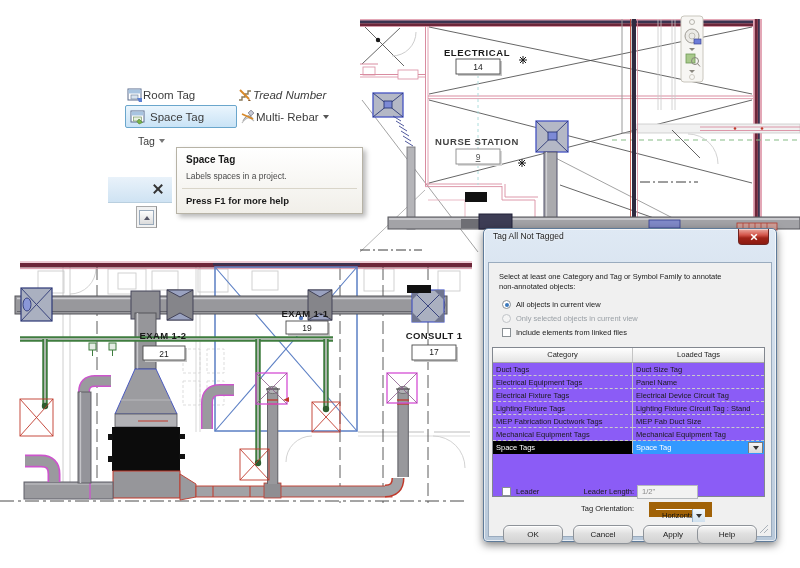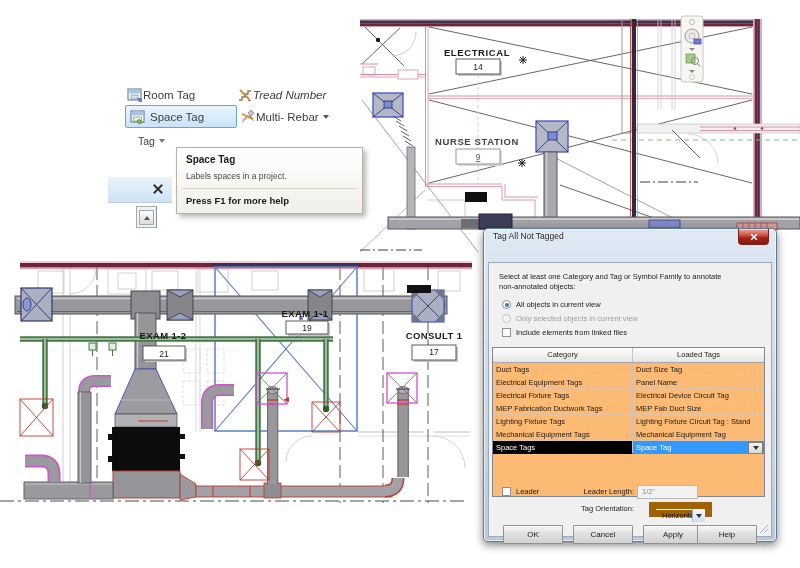--- a/index.html
+++ b/index.html
@@ -42,21 +42,21 @@
   #dialog-close{position:absolute;right:7px;top:0;width:29px;height:15px;border:1px solid #6e2421;border-top:none;
                 border-radius:0 0 4px 4px;background:linear-gradient(#eba9a0,#d4554a 40%,#a02318 60%,#8c1a10);
                 display:flex;align-items:center;justify-content:center;box-shadow:inset 0 1px 0 rgba(255,255,255,.5);}
   #dialog-inner{position:absolute;left:4px;right:4px;top:17px;bottom:4px;background:#f0f0f0;
                 border:1px solid #9aabbe;margin-top:16px;}
   .dlg-text{position:absolute;font-size:7.5px;color:#1a1a1a;white-space:nowrap;}
   .radio{position:absolute;width:9px;height:9px;border:1px solid #8a9094;border-radius:50%;background:#fff;box-sizing:border-box;}
   .radio.sel::after{content:"";position:absolute;left:1.5px;top:1.5px;width:4px;height:4px;border-radius:50%;background:#3a78bc;}
   .radio.dis{border-color:#c0c4c8;background:#f4f4f4;}
   .check{position:absolute;width:9px;height:9px;border:1px solid #8a9094;background:#fff;box-sizing:border-box;}
-  #dlg-table{position:absolute;left:3px;top:84px;width:273px;height:150px;background:#fdba74;
+  #dlg-table{position:absolute;left:3px;top:84px;width:273px;height:150px;background:#8b5cf6;
              border:1px solid #82878f;box-sizing:border-box;overflow:hidden;}
   #dlg-table .hdr{display:flex;height:14px;background:linear-gradient(#ffffff,#e4e4e4);
                   border-bottom:1px solid #a6a6a6;font-size:7.5px;color:#222;}
   #dlg-table .hdr div{line-height:14px;text-align:center;}
   #dlg-table .c1{width:140px;border-right:1px solid #c4c4c4;box-sizing:border-box;}
   #dlg-table .c2{flex:1;}
   .trow{display:flex;height:13px;font-size:7.5px;color:#1a1a1a;}
   .trow div{line-height:13px;padding-left:3px;white-space:nowrap;overflow:hidden;box-sizing:border-box;
             border-bottom:1px dashed #cacaca;}
   .trow .c1{border-right:1px solid #c4c4c4;}
@@ -66,21 +66,21 @@
               border:1px solid #7b7b7b;display:flex;align-items:center;justify-content:center;}
   .tri-dn{width:0;height:0;border-left:3px solid transparent;border-right:3px solid transparent;border-top:4px solid #333;}
   .fld{position:absolute;box-sizing:border-box;font-size:7.5px;}
   #leader-length-input{left:148px;top:222px;width:61px;height:14px;background:#f2f2f2;border:1px solid #b6babd;
                        color:#8a8a8a;line-height:12px;padding-left:4px;}
   #tag-orient-select{left:160px;top:239px;width:63px;height:15px;background:#fff;border:7px solid #a16207;
                      color:#111;line-height:13px;padding-left:6px;}
   #tag-orient-select .dd{position:absolute;right:0;top:0;width:12px;height:13px;
                          background:linear-gradient(#f2f8fd,#cfe0ee);border-left:1px solid #9ab4cc;
                          display:flex;align-items:center;justify-content:center;}
-  .dlg-btn{position:absolute;top:262px;width:58px;height:17px;border:1px solid #8e9399;border-radius:1px;
+  .dlg-btn{position:absolute;top:262px;width:58px;height:17px;border:1px solid #8e9399;border-radius:6px;
            background:linear-gradient(#f8f8f8,#e0e0e0 45%,#d2d2d2);font-size:8px;color:#1a1a1a;
            display:flex;align-items:center;justify-content:center;box-shadow:inset 0 1px 0 #fff;}
   #grip{position:absolute;right:2px;bottom:2px;}
 </style>
 </head>
 <body>
 
 <div id="stage">
 
 <svg class="abs" width="800" height="568" viewBox="0 0 800 568" style="left:0;top:0">
@@ -538,26 +538,26 @@
       </div>
       <div class="trow">
         <div class="c1">Electrical Equipment Tags</div>
             <div class="c2">Panel Name</div>
       </div>
       <div class="trow">
         <div class="c1">Electrical Fixture Tags</div>
             <div class="c2">Electrical Device Circuit Tag</div>
       </div>
       <div class="trow">
+        <div class="c1">Lighting Fixture Tags</div>
+            <div class="c2">Lighting Fixture Circuit Tag : Stand</div>
+      </div>
+      <div class="trow">
         <div class="c1">MEP Fabrication Ductwork Tags</div>
             <div class="c2">MEP Fab Duct Size</div>
-      </div>
-      <div class="trow">
-        <div class="c1">Lighting Fixture Tags</div>
-            <div class="c2">Lighting Fixture Circuit Tag : Stand</div>
       </div>
       <div class="trow">
         <div class="c1">Mechanical Equipment Tags</div>
             <div class="c2">Mechanical Equipment Tag</div>
       </div>
       <div class="trow selected">
         <div class="c1">Space Tags</div>
         <div class="c2">Space Tag<span id="tag-dd-btn">
                 <span class="tri-dn"></span>
               </span></div>

